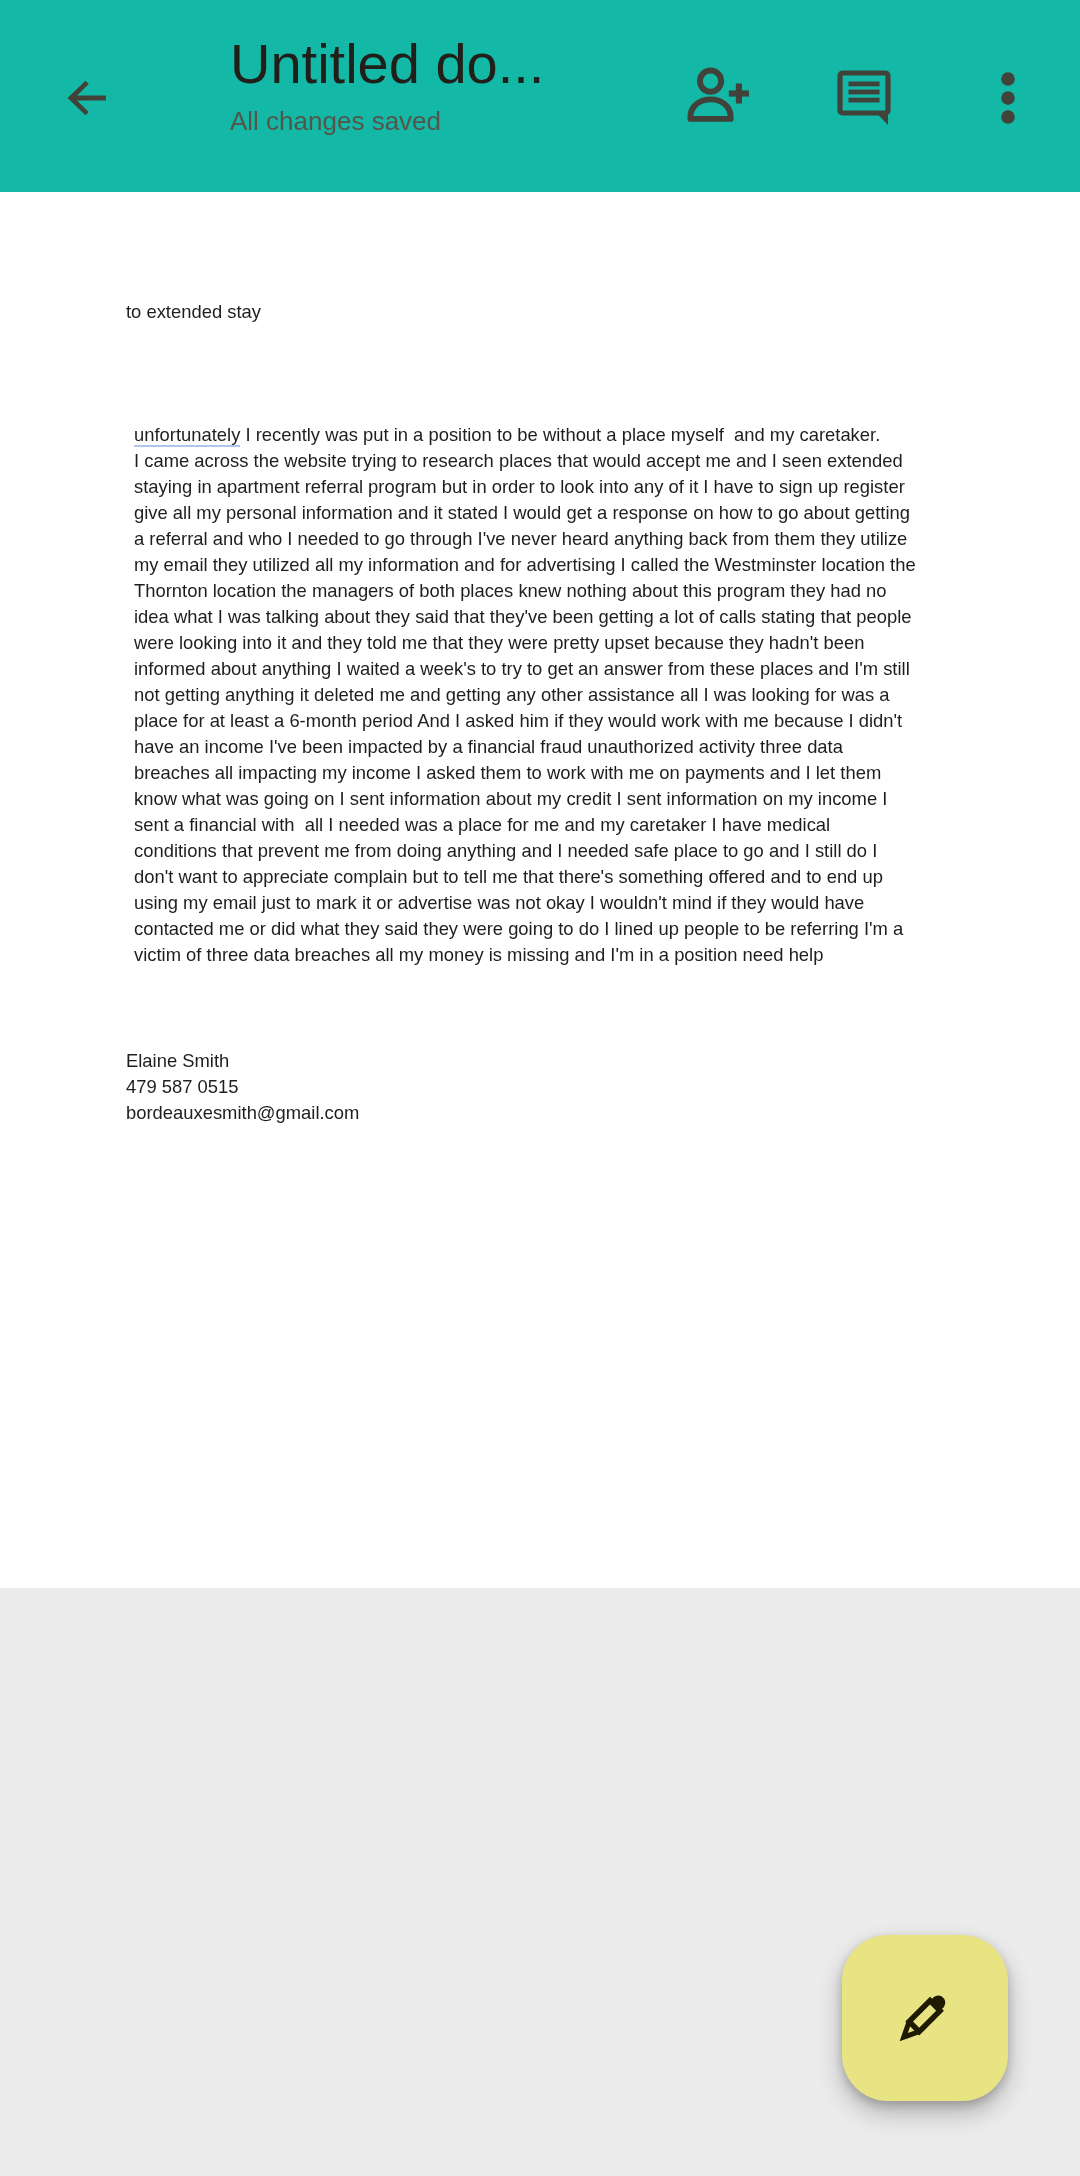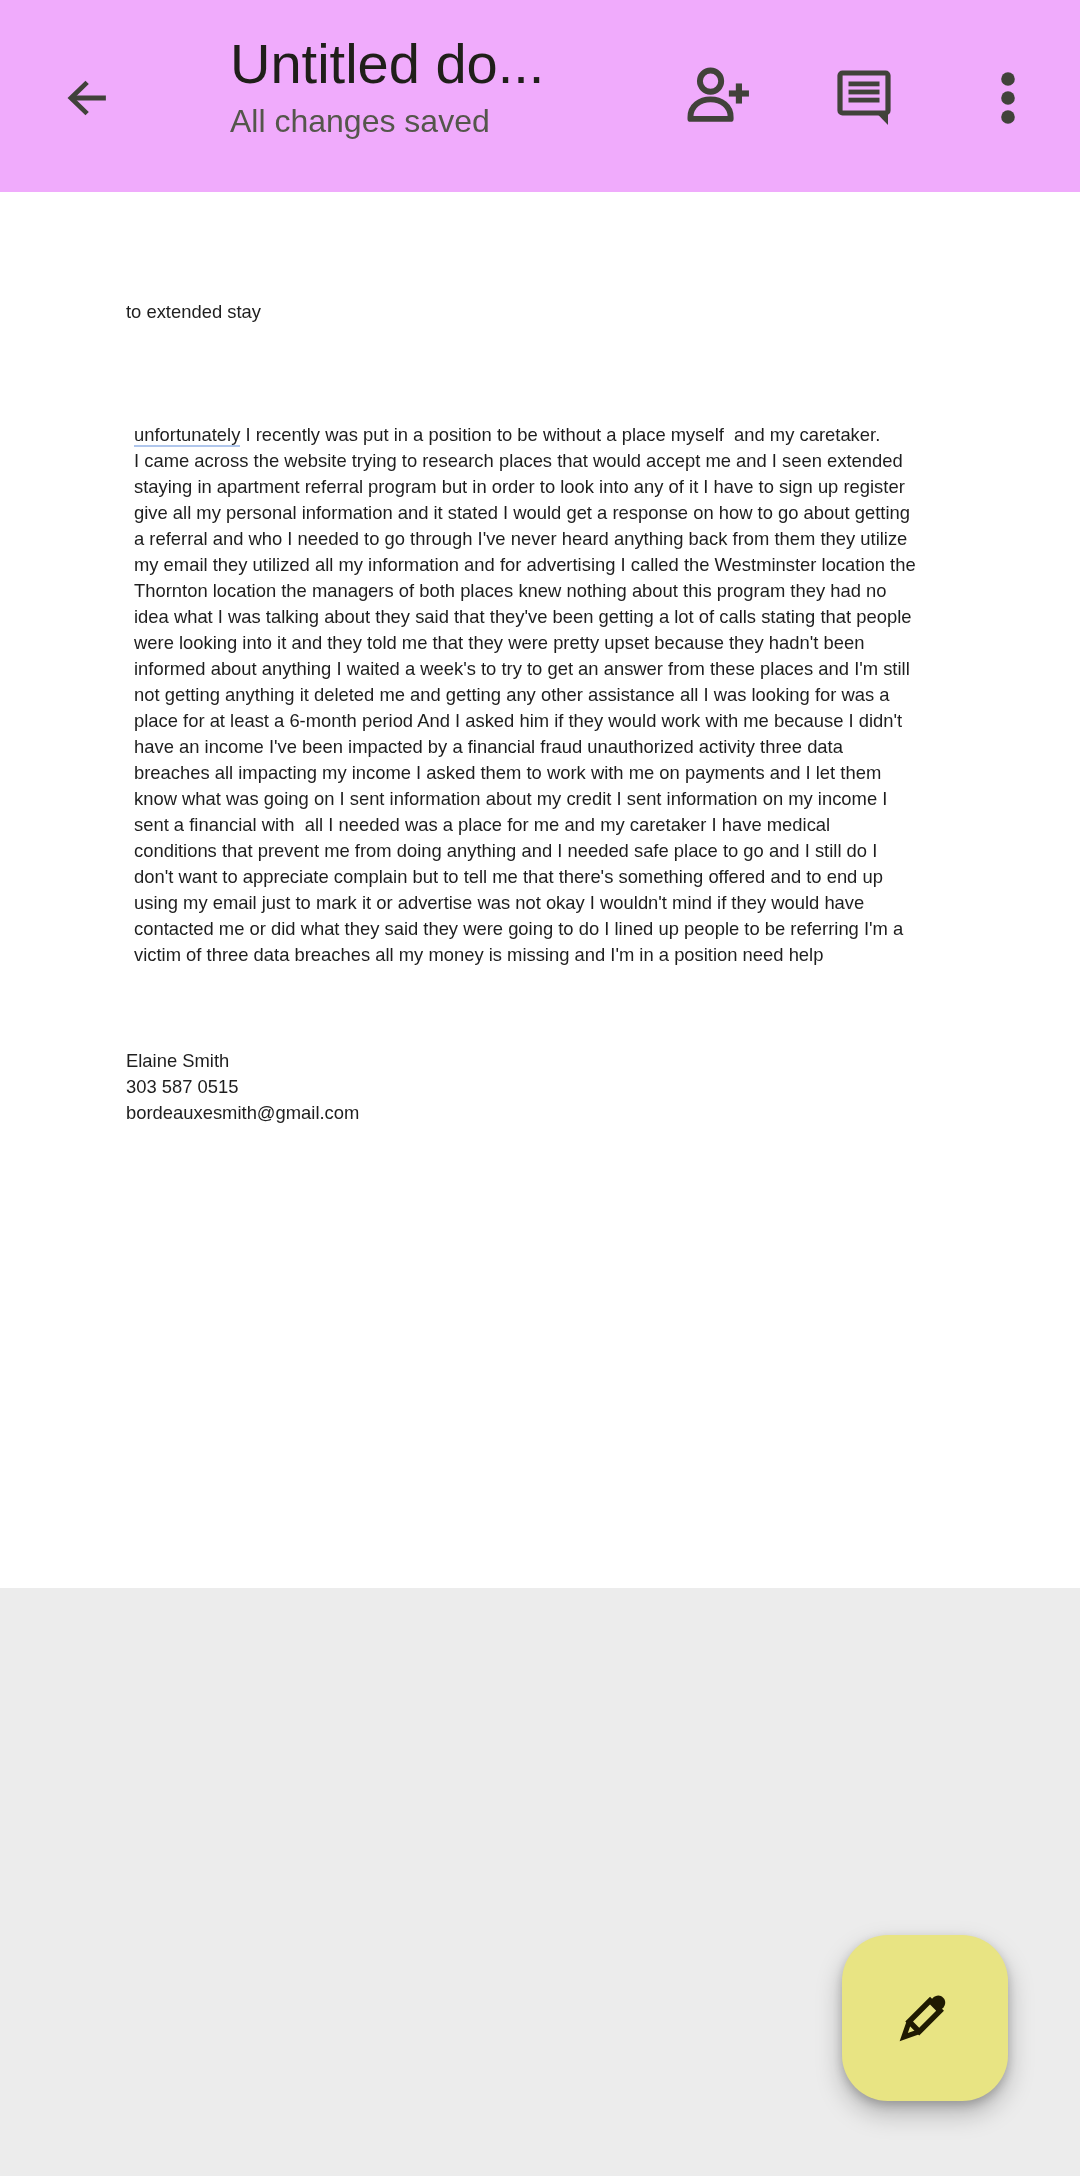--- a/index.html
+++ b/index.html
@@ -4,34 +4,34 @@
 <style>
   html,body{margin:0;padding:0;}
   body{
     width:1080px;height:2176px;position:relative;overflow:hidden;
     background:#ffffff;font-family:"Liberation Sans",sans-serif;
     -webkit-font-smoothing:antialiased;
   }
   
   .app-bar{
     position:absolute;top:0;left:0;width:1080px;height:192px;
-    background:#f0abfc;z-index:3;
+    background:#14b8a6;z-index:3;
   }
   .icon-btn{
     position:absolute;background:none;border:none;padding:0;margin:0;
     display:flex;align-items:center;justify-content:center;cursor:pointer;
   }
   .back-btn{left:44px;top:58px;width:80px;height:80px;}
   .title-wrap{position:absolute;left:230px;top:32px;}
   .doc-title{
     font-size:56px;line-height:64px;color:#201F1A;font-weight:400;
     letter-spacing:0px;white-space:nowrap;
   }
   .doc-status{
-    font-size:32px;line-height:36px;color:#54564B;margin-top:7px;
+    font-size:26px;line-height:36px;color:#54564B;margin-top:7px;
   }
   .btn-people{left:676px;top:56px;width:88px;height:88px;}
   .btn-comment{left:824px;top:58px;width:80px;height:80px;}
   .btn-more{left:968px;top:58px;width:80px;height:80px;}
   
   .doc-area{
     position:absolute;top:192px;left:0;width:952px;height:1396px;
     background:#ffffff;z-index:1;
   }
   .doc-content{
@@ -139,21 +139,21 @@
 have an income I've been impacted by a financial fraud unauthorized activity three data
 breaches all impacting my income I asked them to work with me on payments and I let them
 know what was going on I sent information about my credit I sent information on my income I
 sent a financial with  all I needed was a place for me and my caretaker I have medical
 conditions that prevent me from doing anything and I needed safe place to go and I still do I
 don't want to appreciate complain but to tell me that there's something offered and to end up
 using my email just to mark it or advertise was not okay I wouldn't mind if they would have
 contacted me or did what they said they were going to do I lined up people to be referring I'm a
 victim of three data breaches all my money is missing and I'm in a position need help</span></p>
     <p class="signature">Elaine Smith
-303 587 0515
+479 587 0515
 bordeauxesmith@gmail.com</p>
   </div>
 </main>
 
 <div class="canvas-area"></div>
 
 <button class="fab" aria-label="Edit">
   <span style="display:flex;">
     <svg width="70" height="70" viewBox="0 0 64 64">
       <g transform="rotate(45 32 30)">

